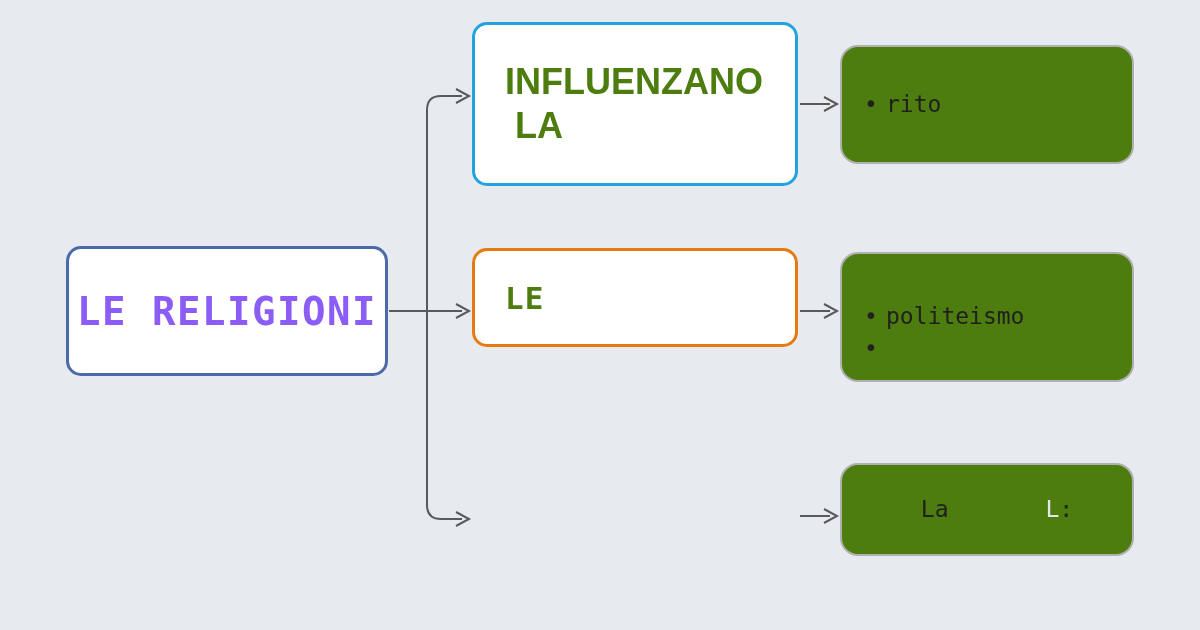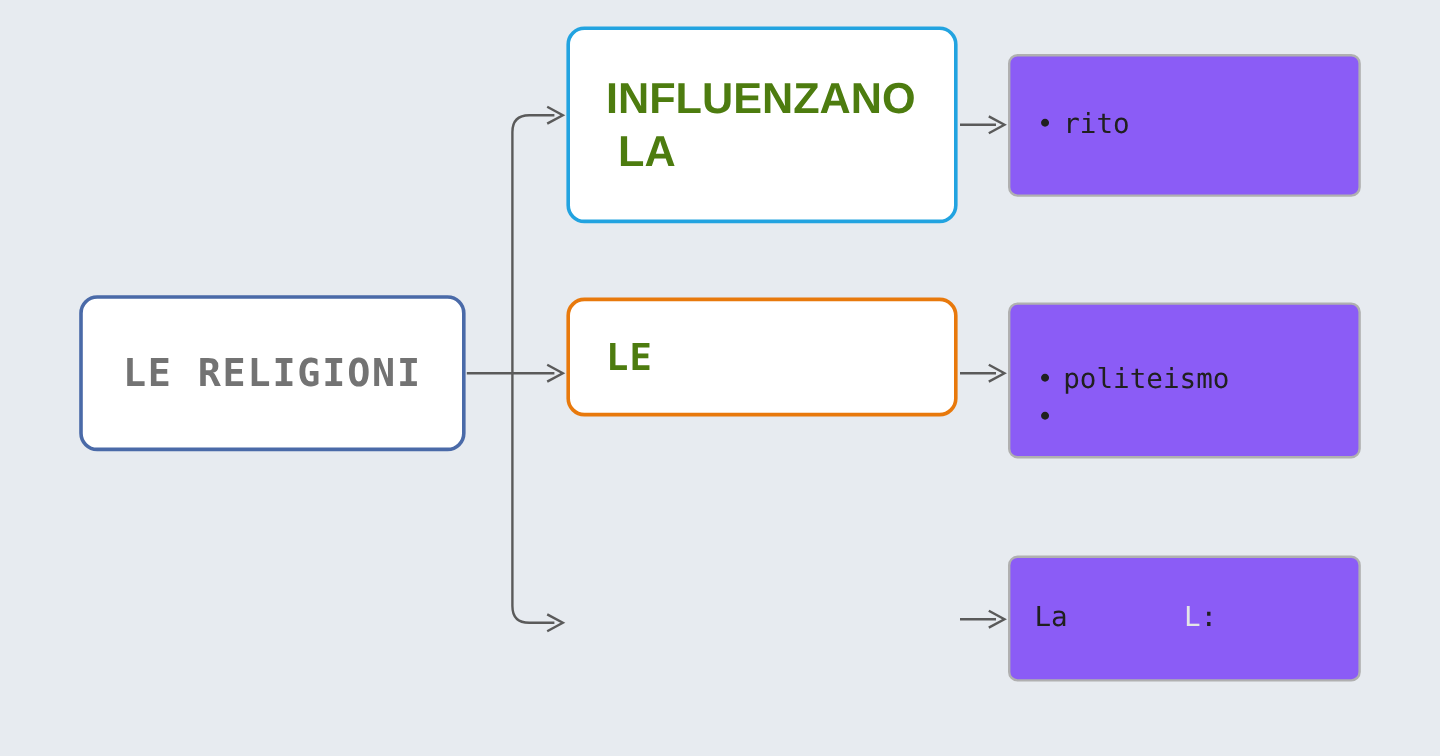--- a/index.html
+++ b/index.html
@@ -41,23 +41,23 @@
     left: 66px;
     top: 246px;
     width: 322px;
     height: 130px;
     border: 3px solid #4a6aa8;
     justify-content: center;
   }
   .node-root .node-text {
     font-family: "DejaVu Sans Mono", monospace;
     font-weight: bold;
-    font-size: 32px;
+    font-size: 39px;
     letter-spacing: 1.5px;
-    color: #737373;
+    color: #8b5cf6;
     text-align: left;
     white-space: pre;
   }
 
   
   .node-branch {
     left: 472px;
     width: 326px;
     border-width: 3px;
     border-style: solid;
@@ -95,32 +95,32 @@
     font-weight: bold;
     font-size: 31px;
     letter-spacing: 1px;
   }
 
   
   .detail {
     position: absolute;
     left: 840px;
     width: 294px;
-    background: #8b5cf6;
+    background: #4d7c0f;
     border: 2px solid #b0b0b0;
-    border-radius: 8px;
+    border-radius: 18px;
     box-sizing: border-box;
     display: flex;
     flex-direction: column;
     justify-content: center;
     padding: 0 0 0 20px;
   }
   .detail-1 { top: 45px;  height: 119px; }
   .detail-2 { top: 252px; height: 130px; }
-  .detail-3 { top: 463px; height: 105px; }
+  .detail-3 { top: 463px; height: 93px; text-align: center; }
 
   .detail ul {
     list-style: none;
     margin: 0;
     padding: 0;
   }
   .detail li {
     font-family: "DejaVu Sans Mono", monospace;
     font-size: 23px;
     line-height: 1.38;

